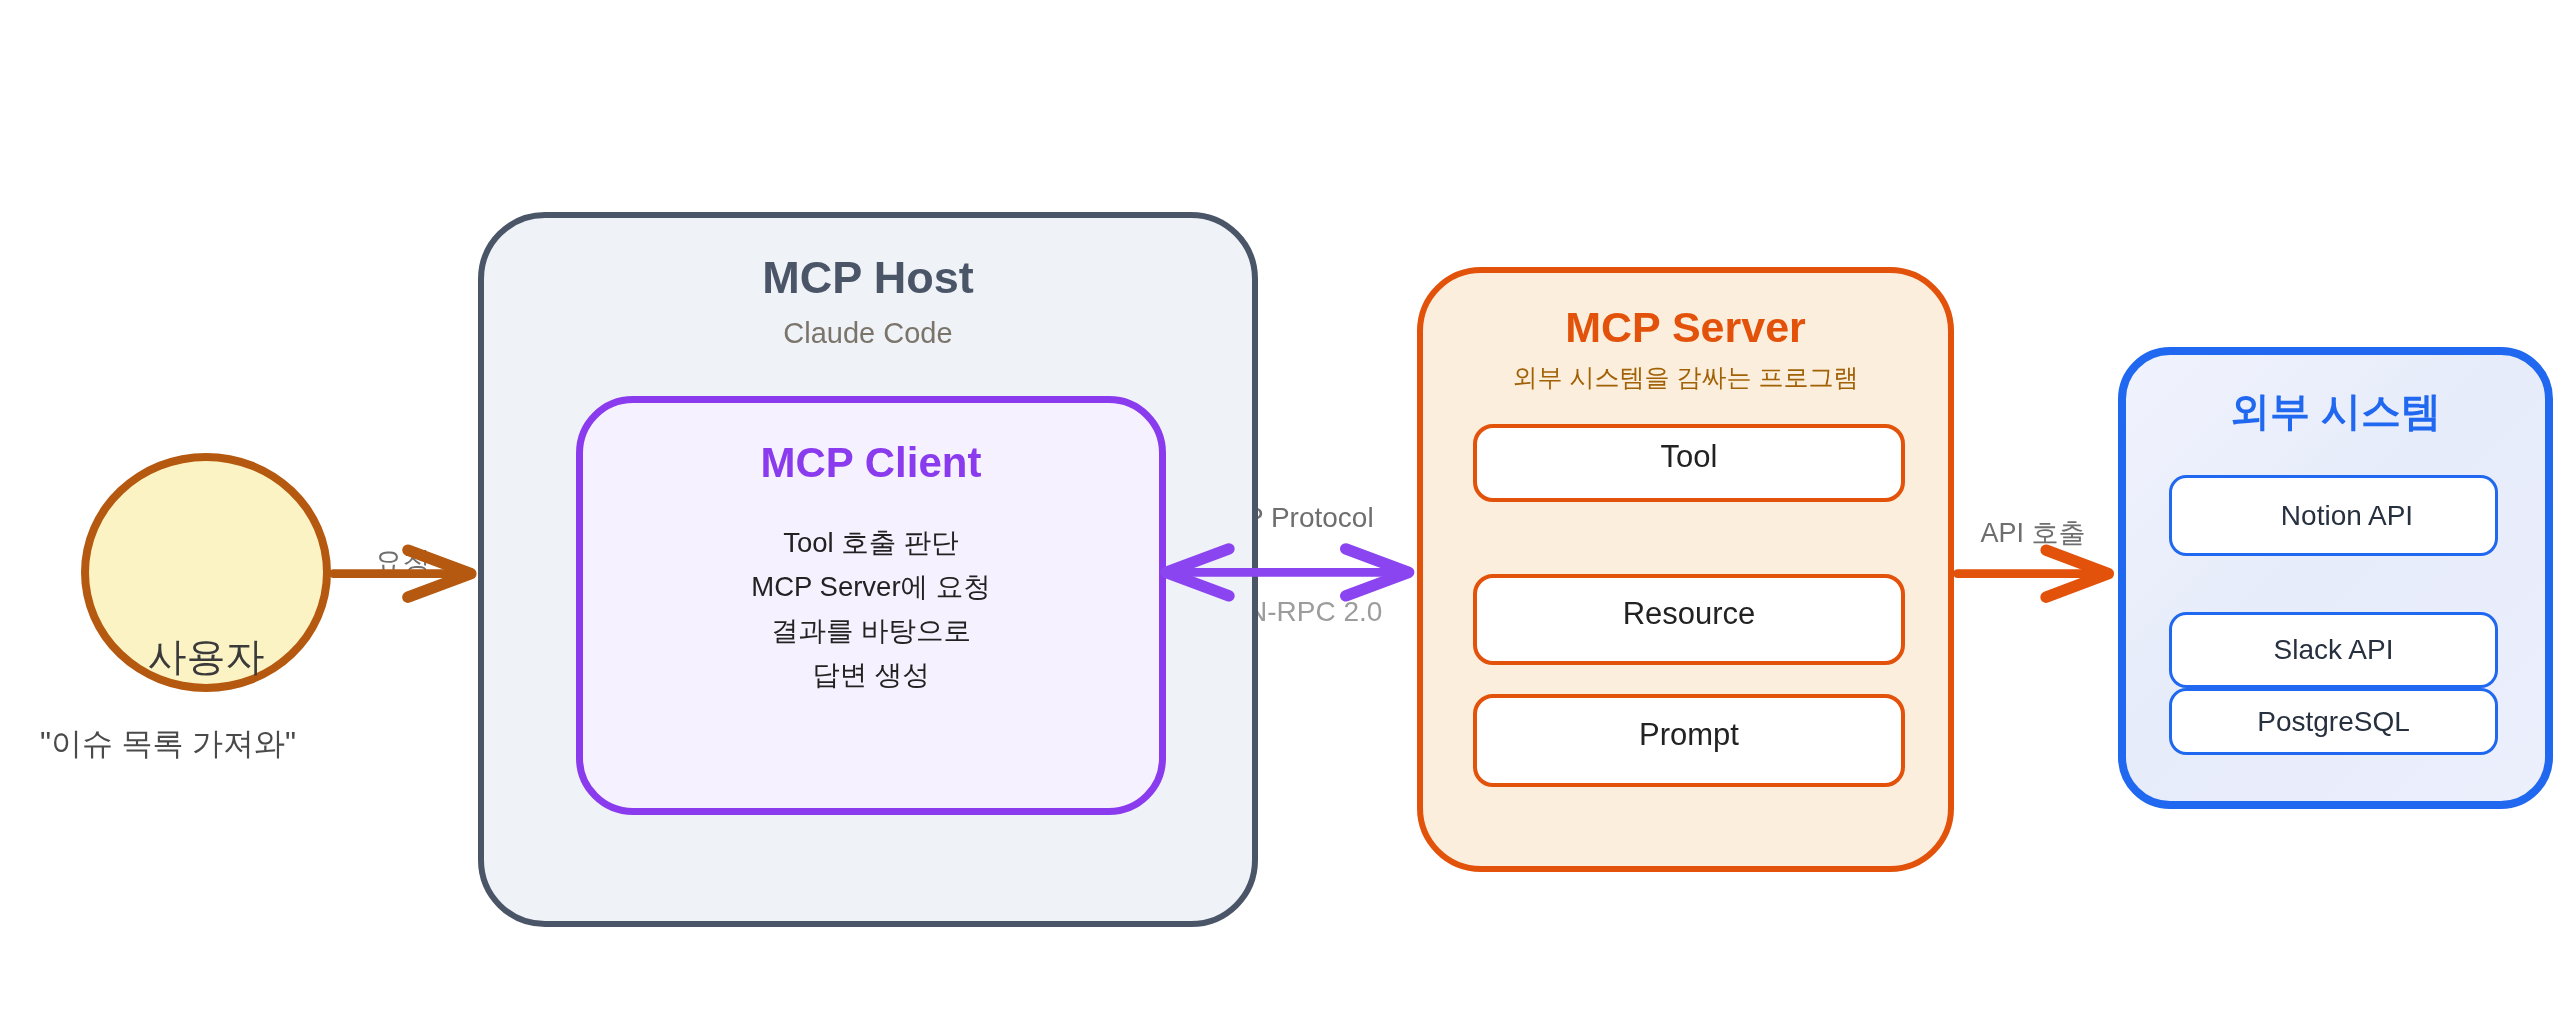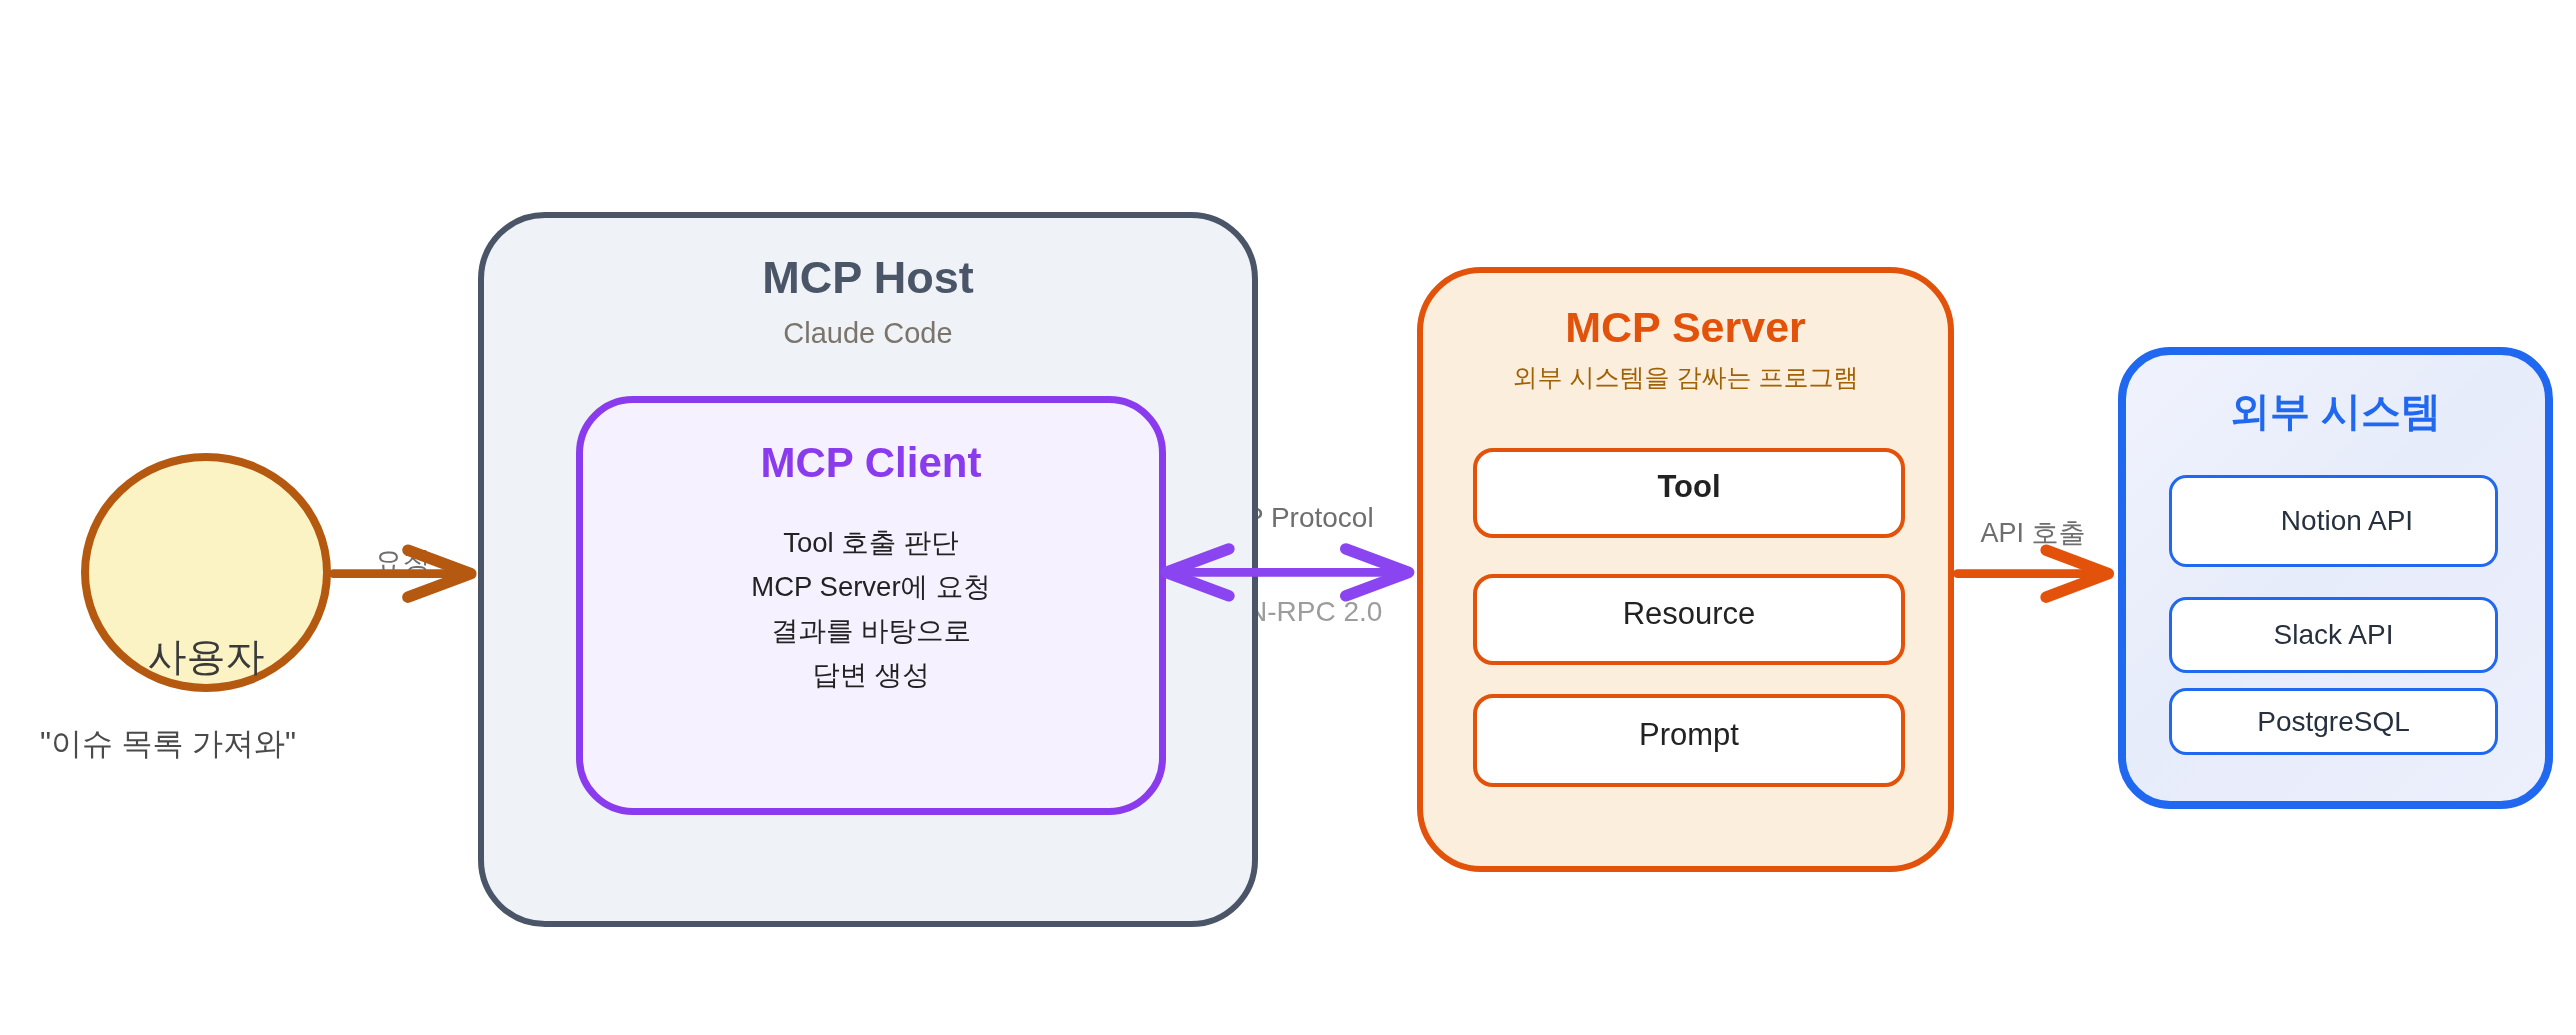--- a/index.html
+++ b/index.html
@@ -41,33 +41,33 @@
   #client-title{left:576px;top:439px;width:590px;font-size:42px;font-weight:600;color:#8B3BEE;}
   #client-lines{left:576px;top:521px;width:590px;font-size:27.5px;font-weight:500;color:#222222;line-height:44px;}
 
   
   #server-box{left:1417px;top:267px;width:537px;height:605px;border-radius:64px;
     background:#FCEEDC;border:6.7px solid #E2520A;box-sizing:border-box;}
   #server-title{left:1417px;top:303px;width:537px;font-size:43px;font-weight:600;color:#E2520A;}
   #server-subtitle{left:1417px;top:361px;width:537px;font-size:25px;color:#a16207;}
   .server-item{left:1473px;width:432px;border-radius:20px;background:#ffffff;
     border:4px solid #E2520A;box-sizing:border-box;font-size:31px;color:#222222;padding-bottom:12px;}
-  #server-item-0{top:448px;height:90px;font-weight:bold;}
+  #server-item-0{top:424px;height:78px;}
   #server-item-1{top:574px;height:91px;}
   #server-item-2{top:694px;height:93px;}
 
   
   #external-box{left:2118px;top:347px;width:435px;height:462px;border-radius:52px;
     background:linear-gradient(135deg,#F0F3FD 0%,#E7ECFA 45%,#ECEFFC 100%);
     border:8.7px solid #2068F0;box-sizing:border-box;}
   #external-title{left:2118px;top:384px;width:435px;font-size:40px;font-weight:600;color:#2068F0;}
   .external-item{left:2169px;width:329px;border-radius:17.4px;background:#ffffff;
     border:3.4px solid #2068F0;box-sizing:border-box;font-size:28px;color:#27303F;}
-  #external-item-0{top:475px;height:92px;padding-left:27px;}
-  #external-item-1{top:597px;height:76px;}
+  #external-item-0{top:475px;height:81px;padding-left:27px;}
+  #external-item-1{top:612px;height:76px;}
   #external-item-2{top:688px;height:67px;}
 
   
   #flow-text{left:590px;top:959px;width:1456px;font-size:30px;color:#6A655F;letter-spacing:0.3px;}
 
   
   #arrow-layer{left:0;top:0;width:2576px;height:1036px;pointer-events:none;}
 </style>
 </head>
 <body>

